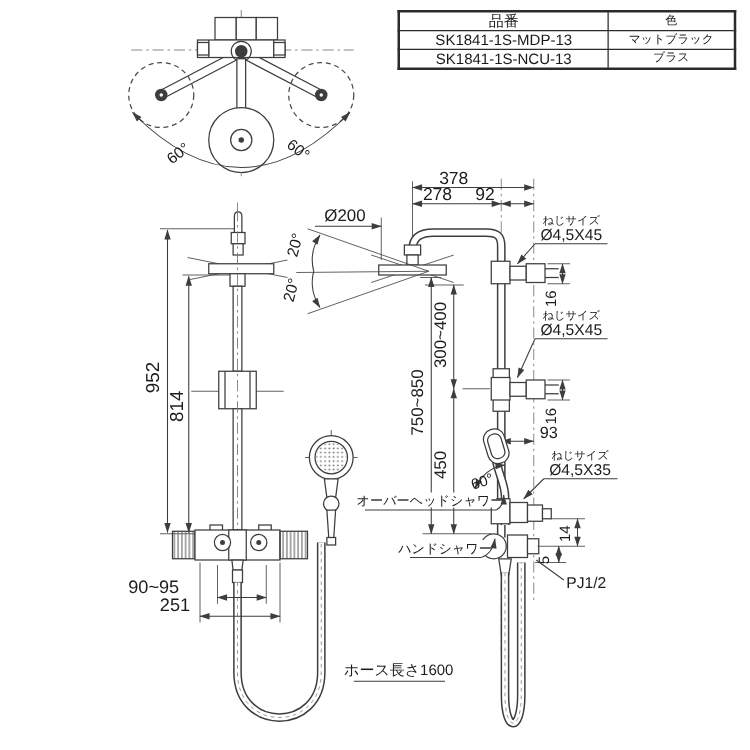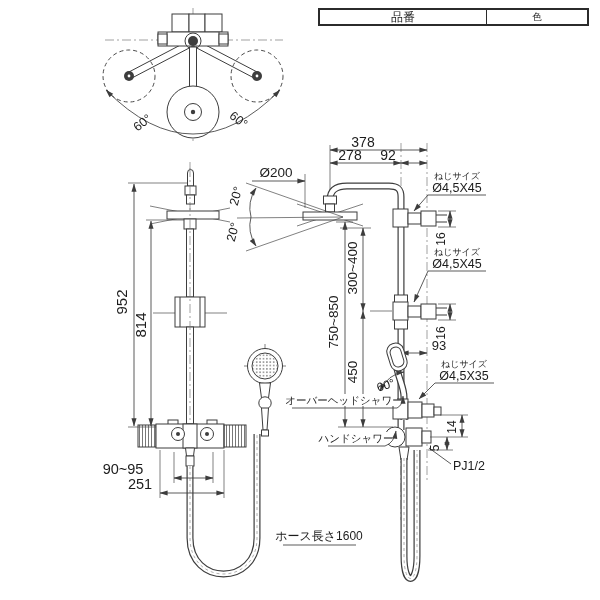--- a/index.html
+++ b/index.html
@@ -299,16 +299,24 @@
     <line class="dim" x1="283" y1="545" x2="356" y2="545"></line>
   </g>
 </svg>
 
 <table id="parts">
   <tbody>
         <tr>
     <th class="c-part">品番</th>
     <th class="c-col">色</th>
   </tr>
+  <tr>
+    <td class="c-part">SK1841-1S-MDP-13</td>
+    <td class="c-col">マットブラック</td>
+  </tr>
+  <tr>
+    <td class="c-part">SK1841-1S-NCU-13</td>
+    <td class="c-col">ブラス</td>
+  </tr>
 </tbody>
     </table>
 
 </div>
 
 </body></html>

